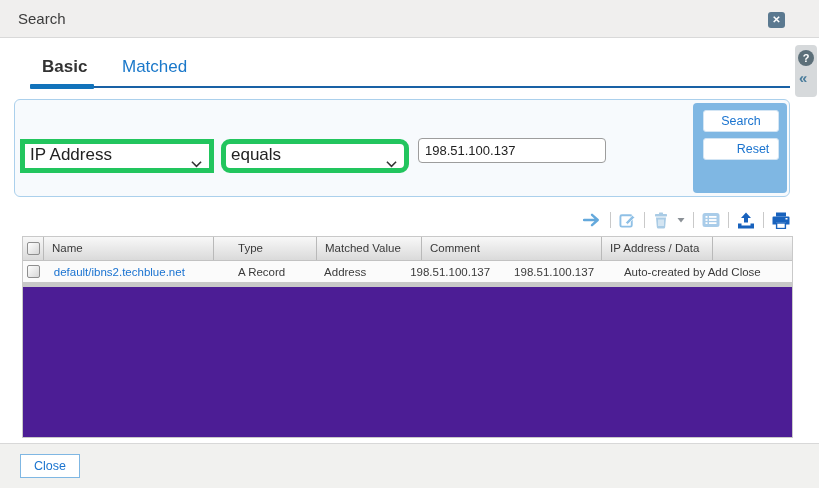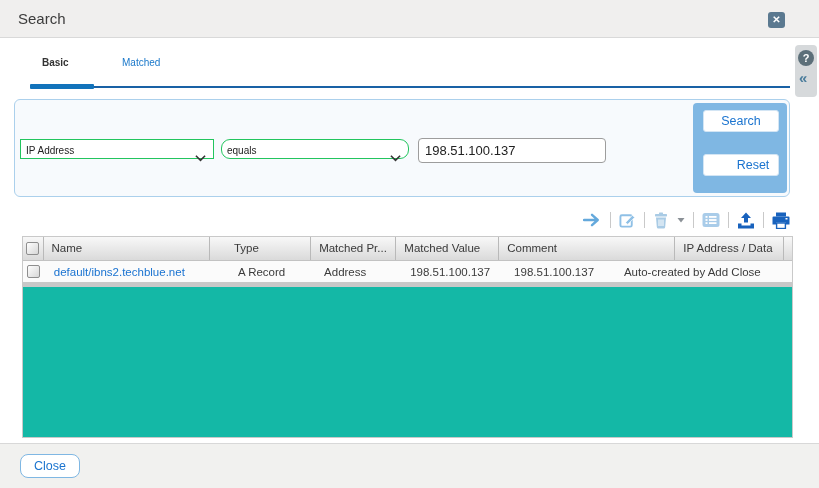--- a/index.html
+++ b/index.html
@@ -9,86 +9,86 @@
 
   
   .titlebar { position:absolute; left:0; top:0; width:819px; height:38px;
     background:#f0efee; border-bottom:1px solid #d9d9d9; }
   .title { position:absolute; left:18px; top:0; line-height:38px; font-size:15px; color:#3c3c3c; }
   .close-box { position:absolute; right:34px; top:12px; width:17px; height:16px;
     background:#5b7990; border-radius:3px; color:#fff; font-size:10px; font-weight:bold;
     text-align:center; line-height:16px; cursor:pointer; }
 
   
-  .tab { position:absolute; top:57px; font-size:10px; cursor:pointer; }
+  .tab { position:absolute; top:57px; font-size:17px; cursor:pointer; }
   .tab-basic { left:42px; font-weight:bold; color:#333; }
   .tab-advanced { left:122px; color:#1a78ca; }
   .tab-underline-active { position:absolute; left:30px; top:84px; width:64px; height:5px;
     background:#1273bb; border-radius:1px; }
   .tab-underline-rest { position:absolute; left:94px; top:86px; width:696px; height:2px;
     background:#1961a5; }
 
   
   .help-strip { position:absolute; left:795px; top:45px; width:22px; height:52px;
     background:#d6d9db; border-radius:4px; }
   .help-circle { position:absolute; left:3px; top:5px; width:16px; height:16px; border-radius:50%;
     background:#5c6f79; color:#fff; font-size:11px; font-weight:bold; text-align:center;
     line-height:16px; cursor:pointer; }
   .collapse-glyph { position:absolute; left:4px; top:24px; font-size:15px; font-weight:bold;
     color:#4b7d9c; cursor:pointer; }
 
   
   .form-panel { position:absolute; left:14px; top:99px; width:776px; height:98px;
     background:#f7fafd; border:1px solid #abd0ec; border-radius:6px; }
-  .select { position:absolute; height:20px; background:#fff; border:1px solid #22c55e;
-    font-size:10px; color:#222; line-height:22px; padding-left:5px; cursor:pointer; }
+  .select { position:absolute; height:34px; background:#fff; border:5px solid #22c55e;
+    font-size:17px; color:#222; line-height:22px; padding-left:5px; cursor:pointer; }
   .select .chev { position:absolute; right:7px; top:8px; }
   .sel-field { left:5px; top:39px; width:194px; }
   .sel-op { left:206px; top:39px; width:188px;border-radius:9px; }
   .query-input { position:absolute; left:403px; top:38px; width:188px; height:25px;
     border:1px solid #9d9d9d; border-radius:4px; font-family:"Liberation Sans",sans-serif;
     font-size:13px; color:#222; padding:0 6px; background:#fff; }
   .btn-panel { position:absolute; left:678px; top:3px; width:94px; height:90px;
     background:#7fb7e3; border-radius:4px; }
   .panel-btn { position:absolute; left:10px; width:76px; height:22px; background:#fff;
     border:1px solid #d3e5f4; border-radius:3px; color:#1b74cf; font-size:12.5px;
     font-family:"Liberation Sans",sans-serif; text-align:center; line-height:20px; cursor:pointer; }
   .btn-search { top:7px; }
-  .btn-reset { top:51px;padding-left:24px; }
+  .btn-reset { top:35px;padding-left:24px; }
 
   
   .toolbar { position:absolute; top:206px; right:29px; height:28px; display:flex;
     align-items:center; gap:8px; }
   .tb-sep { width:1px; height:16px; background:#c9c9c9; }
   .tb-icon { display:flex; align-items:center; cursor:pointer; }
 
   
   .grid { position:absolute; left:22px; top:236px; width:771px; height:202px;
-    border:1px solid #c9c9c9; background:#14b8a6; }
+    border:1px solid #c9c9c9; background:#4c1d95; }
   .grid-header { display:flex; height:24px;
     background:linear-gradient(#f8f8f8,#dadada); border-bottom:1px solid #c2c2c2; }
   .gh-cell { font-size:11.5px; color:#3a3a3a; line-height:23px; padding-left:8px;
     border-right:1px solid #b9b9b9; overflow:hidden; white-space:nowrap; cursor:pointer; }
   .gh-check { width:21px; display:flex; align-items:center; justify-content:center; padding:0; }
   .gh-spacer { flex:1; border-right:none; cursor:default; }
   .grid-row { display:flex; height:21px; background:#fbfbfb; align-items:center; }
   .gr-cell { font-size:11.5px; color:#3b3b3b; padding-left:10px; overflow:hidden; white-space:nowrap; }
   .gr-check { width:21px; display:flex; align-items:center; justify-content:center; padding:0; }
   .row-link { color:#1a73d1; cursor:pointer; }
   .w-name { width:170px; } .w-type { width:87px;margin-left:16px; } .w-mprop { width:87px; }
   .w-mval { width:105px; } .w-ip { width:111px; } .w-comment { width:180px; }
   .grid-strip { height:5px; background:#c8c8c8; }
   .checkbox { width:13px; height:13px; border:1px solid #8e8e8e; border-radius:2px;
     background:linear-gradient(135deg,#fefefe,#d7d7d7); cursor:pointer; }
 
   
   .footer { position:absolute; left:0; top:443px; width:819px; height:45px;
     background:#f1f1ef; border-top:1px solid #d8d8d8; }
   .close-btn { position:absolute; left:20px; top:10px; padding:4px 13px; background:#fff;
-    border:1px solid #7fb7e3; border-radius:8px; color:#1b74cf; font-size:12.5px;
+    border:1px solid #7fb7e3; border-radius:0; color:#1b74cf; font-size:12.5px;
     font-family:"Liberation Sans",sans-serif; cursor:pointer; }
 </style>
 </head>
 <body>
 
 <div class="dialog">
 
   <div class="titlebar">
     <span class="title">Search</span>
     <div class="close-box">✕</div>
@@ -187,21 +187,20 @@
     </span>
   </div>
 
   <div class="grid">
     <div class="grid-header">
       <div class="gh-cell gh-check">
         <div class="checkbox"></div>
       </div>
       <div class="gh-cell w-name">Name</div>
       <div class="gh-cell w-type">Type</div>
-      <div class="gh-cell w-mprop">Matched Pr...</div>
       <div class="gh-cell w-mval">Matched Value</div>
       <div class="gh-cell w-comment">Comment</div>
       <div class="gh-cell w-ip">IP Address / Data</div>
       <div class="gh-cell gh-spacer"></div>
     </div>
     <div class="grid-row">
       <div class="gr-cell gr-check">
         <div class="checkbox"></div>
       </div>
       <div class="gr-cell w-name">

